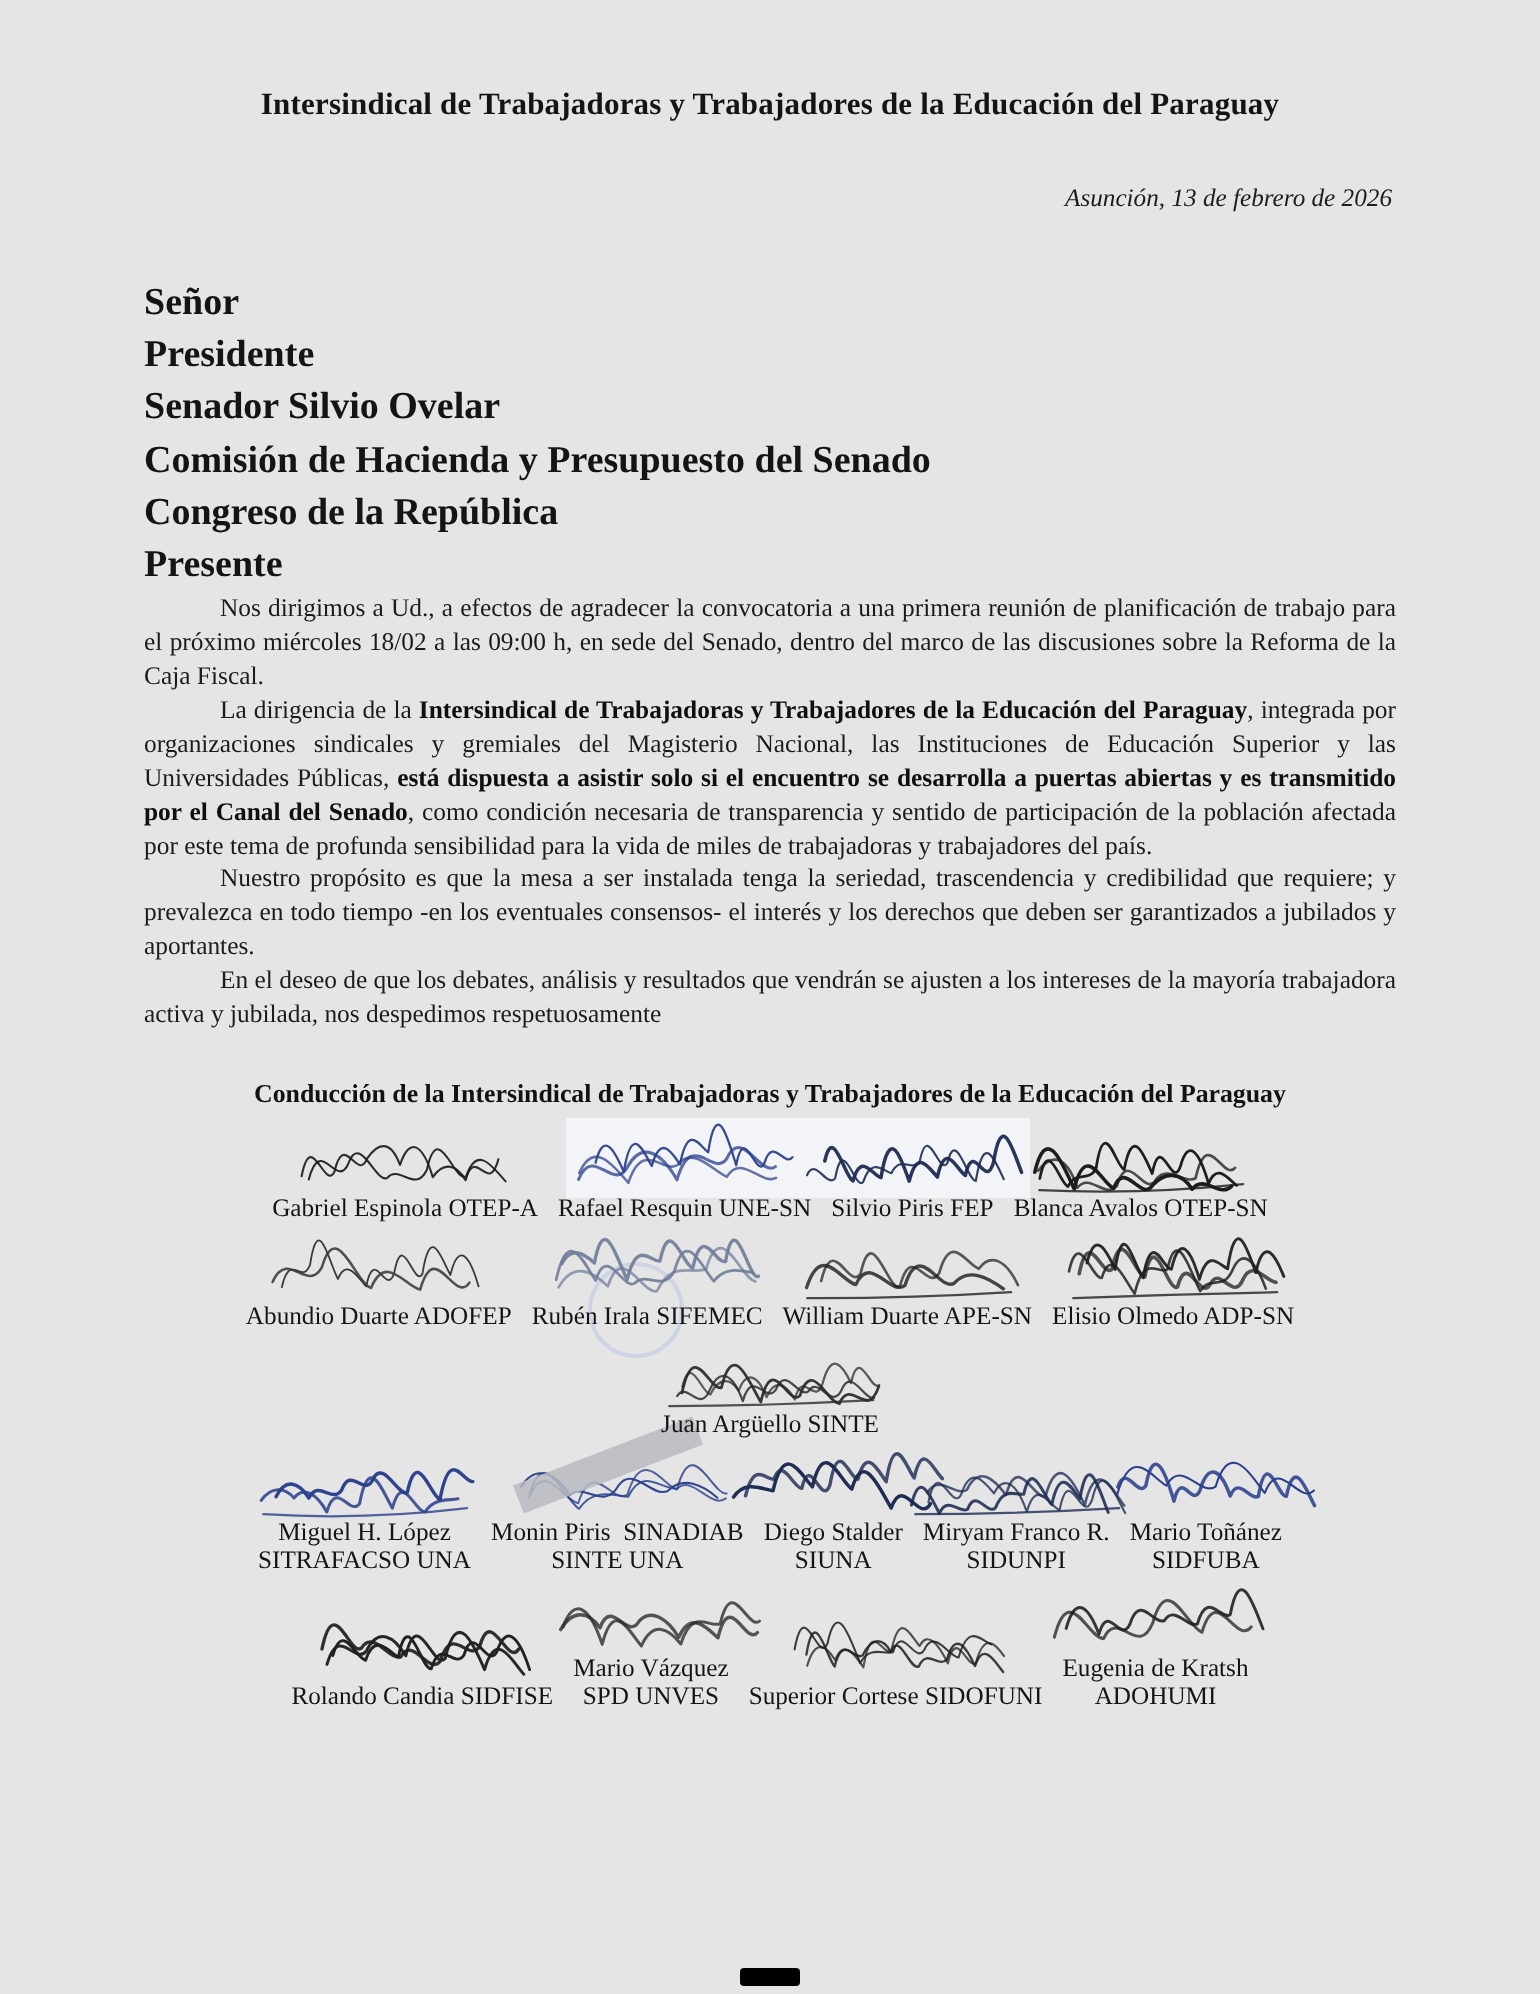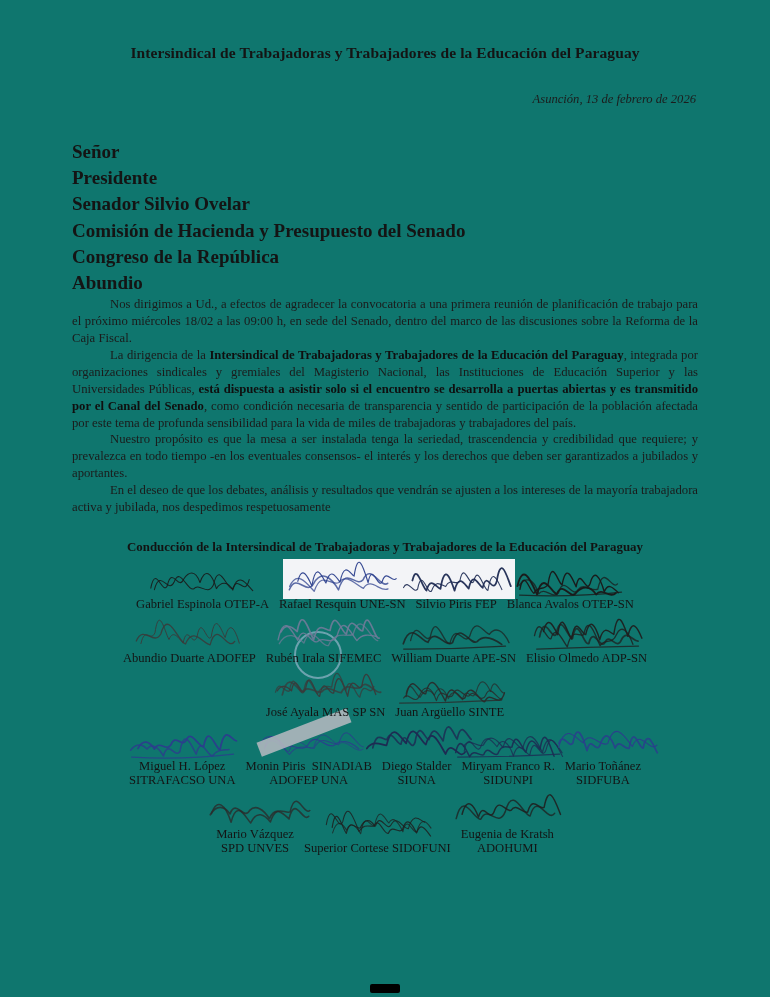--- a/index.html
+++ b/index.html
@@ -6,21 +6,21 @@
   html, body {
     margin: 0;
     padding: 0;
     background: #ffffff;
   }
   .page {
     position: relative;
     width: 770px;
     height: 997px;
     margin: 0 auto;
-    background: #0f766e;
+    background: #e5e5e5;
     font-family: "Liberation Serif", "DejaVu Serif", serif;
     color: #1a1a1a;
     overflow: hidden;
   }
   .doc-body {
     position: absolute;
     left: 72px;
     top: 0;
     width: 626px;
   }
@@ -141,21 +141,21 @@
     <div class="doc-title">Intersindical de Trabajadoras y Trabajadores de la Educación del Paraguay</div>
 
     <div class="date-line">Asunción, 13 de febrero de 2026</div>
 
     <div class="addressee">
       <div>Señor</div>
       <div>Presidente</div>
       <div>Senador Silvio Ovelar</div>
       <div>Comisión de Hacienda y Presupuesto del Senado</div>
       <div>Congreso de la República</div>
-      <div>Abundio</div>
+      <div>Presente</div>
     </div>
 
     <div id="paragraphs">
         <p class="para first"><span>Nos dirigimos a Ud., a efectos de agradecer la convocatoria a una primera reunión de planificación de trabajo para el próximo miércoles 18/02 a las 09:00 h, en sede del Senado, dentro del marco de las discusiones sobre la Reforma de la Caja Fiscal.</span></p>
         <p class="para"><span>La dirigencia de la </span><b>Intersindical de Trabajadoras y Trabajadores de la Educación del Paraguay</b><span>, integrada por organizaciones sindicales y gremiales del Magisterio Nacional, las Instituciones de Educación Superior y las Universidades Públicas, </span><b>está dispuesta a asistir solo si el encuentro se desarrolla a puertas abiertas y es transmitido por el Canal del Senado</b><span>, como condición necesaria de transparencia y sentido de participación de la población afectada por este tema de profunda sensibilidad para la vida de miles de trabajadoras y trabajadores del país.</span></p>
         <p class="para"><span>Nuestro propósito es que la mesa a ser instalada tenga la seriedad, trascendencia y credibilidad que requiere; y prevalezca en todo tiempo -en los eventuales consensos- el interés y los derechos que deben ser garantizados a jubilados y aportantes.</span></p>
         <p class="para"><span>En el deseo de que los debates, análisis y resultados que vendrán se ajusten a los intereses de la mayoría trabajadora activa y jubilada, nos despedimos respetuosamente</span></p>
       </div>
 
     <div class="sign-heading">Conducción de la Intersindical de Trabajadoras y Trabajadores de la Educación del Paraguay</div>
@@ -244,30 +244,20 @@
                 <path d="M9.6,36.1 Q60,34.1 111.60000000000001,33.1" fill="none" stroke="#1f1f1f" stroke-width="1.1" stroke-linecap="round" opacity="0.8"></path>
               </svg>
             </div>
             <div class="sig-name">Elisio Olmedo ADP-SN</div>
           </div>
         </div>
         <div class="sig-row">
           <div class="sig-cell">
             <div class="sig-mark">
               <svg width="120" height="42" viewBox="0 0 120 42">
-                <path d="M16.3,27.9 C22.2,2.8 30.1,21.5 36.0,24.9 C41.9,17.3 49.7,26.4 55.6,25.0 C61.5,17.0 69.4,25.6 75.3,25.7 C81.2,13.0 89.1,25.5 95.0,19.8 C100.9,11.3 108.8,27.4 114.7,25.1" fill="none" stroke="#3a3a3a" stroke-width="1.76" stroke-linecap="round" stroke-linejoin="round" opacity="0.74"></path>
-                <path d="M9.5,25.2 C13.7,10.5 19.3,27.9 23.5,23.7 C27.7,-0.7 33.4,30.5 37.6,25.4 C41.8,-1.6 47.4,25.7 51.6,26.6 C55.8,17.7 61.5,18.7 65.7,20.1 C69.9,-6.0 75.5,11.0 79.7,23.8 C84.0,4.9 89.6,29.0 93.8,30.2 C98.0,10.2 103.6,32.3 107.9,19.5" fill="none" stroke="#3a3a3a" stroke-width="1.28" stroke-linecap="round" stroke-linejoin="round" opacity="0.73"></path>
-                <path d="M11.4,23.8 C15.6,16.3 21.3,19.7 25.5,23.9 C29.7,1.5 35.3,34.0 39.5,22.1 C43.8,-2.4 49.4,30.6 53.6,29.4 C57.8,6.1 63.4,29.2 67.7,25.9 C71.9,-2.6 77.5,18.7 81.7,29.2 C85.9,2.7 91.6,25.5 95.8,19.7 C100.0,-7.5 105.6,17.6 109.8,27.5" fill="none" stroke="#3a3a3a" stroke-width="1.32" stroke-linecap="round" stroke-linejoin="round" opacity="0.95"></path>
-              </svg>
-            </div>
-            <div class="sig-name">José Ayala MAS SP SN</div>
-          </div>
-          <div class="sig-cell">
-            <div class="sig-mark">
-              <svg width="120" height="42" viewBox="0 0 120 42">
                 <path d="M16.2,26.4 C20.4,9.0 26.0,30.1 30.2,30.2 C34.4,21.6 40.1,21.9 44.3,28.3 C48.5,17.7 54.1,20.8 58.3,31.6 C62.5,21.6 68.2,25.5 72.4,32.7 C76.6,16.4 82.2,37.3 86.4,24.4 C90.7,8.2 96.3,15.6 100.5,24.5 C104.7,5.2 110.3,29.1 114.6,25.5" fill="none" stroke="#2a2a2a" stroke-width="1.13" stroke-linecap="round" stroke-linejoin="round" opacity="0.74"></path>
                 <path d="M16.0,29.5 C21.9,1.3 29.8,28.7 35.7,26.8 C41.6,2.2 49.5,24.1 55.4,34.0 C61.3,8.0 69.1,37.0 75.0,30.8 C80.9,11.6 88.8,34.6 94.7,34.8 C100.6,21.3 108.5,43.6 114.4,26.2" fill="none" stroke="#2a2a2a" stroke-width="1.40" stroke-linecap="round" stroke-linejoin="round" opacity="0.93"></path>
                 <path d="M13.6,31.0 C18.5,23.2 25.0,40.4 30.0,27.7 C34.9,16.7 41.4,19.6 46.4,33.6 C51.3,16.5 57.8,35.0 62.8,28.1 C67.7,14.9 74.2,32.3 79.2,28.7 C84.1,20.4 90.6,38.2 95.6,28.4 C100.5,15.8 107.0,33.1 112.0,32.1" fill="none" stroke="#2a2a2a" stroke-width="1.14" stroke-linecap="round" stroke-linejoin="round" opacity="0.84"></path>
                 <path d="M9.6,36.1 Q60,35.9 111.60000000000001,33.1" fill="none" stroke="#2a2a2a" stroke-width="1.1" stroke-linecap="round" opacity="0.8"></path>
               </svg>
             </div>
             <div class="sig-name">Juan Argüello SINTE</div>
           </div>
         </div>
         <div class="sig-row">
@@ -283,21 +273,21 @@
           </div>
           <div class="sig-cell">
             <div class="sig-mark">
               <div class="grey-band" style="width: 96px; height: 15px; left: 10px; top: 6px; transform: rotate(-21deg);"></div>
               <svg width="120" height="42" viewBox="0 0 120 42">
                 <path d="M15.9,25.9 C23.3,0.6 33.1,28.8 40.5,33.4 C47.9,22.8 57.7,26.5 65.1,27.4 C72.5,11.5 82.3,24.7 89.7,23.1 C97.1,-4.4 106.9,26.3 114.3,25.8" fill="none" stroke="#2b3f8c" stroke-width="1.01" stroke-linecap="round" stroke-linejoin="round" opacity="0.84"></path>
                 <path d="M11.3,22.7 C18.7,10.8 28.5,15.1 35.9,26.5 C43.3,19.9 53.1,35.1 60.5,21.4 C67.9,11.8 77.7,28.6 85.1,24.3 C92.5,16.9 102.3,21.3 109.7,27.9" fill="none" stroke="#2b3f8c" stroke-width="1.04" stroke-linecap="round" stroke-linejoin="round" opacity="0.96"></path>
                 <path d="M15.5,28.0 C22.9,8.3 32.7,29.2 40.1,30.6 C47.5,6.9 57.3,31.9 64.7,26.3 C72.1,1.9 81.9,20.7 89.3,23.8 C96.7,15.3 106.5,34.0 113.9,28.2" fill="none" stroke="#2b3f8c" stroke-width="1.00" stroke-linecap="round" stroke-linejoin="round" opacity="0.79"></path>
               </svg>
             </div>
-            <div class="sig-name">Monin Piris  SINADIAB<span class="l2">ADOFEP UNA</span></div>
+            <div class="sig-name">Monin Piris  SINADIAB<span class="l2">SINTE UNA</span></div>
           </div>
           <div class="sig-cell">
             <div class="sig-mark">
               <svg width="120" height="42" viewBox="0 0 120 42">
                 <path d="M15.8,26.9 C20.0,9.2 25.6,18.9 29.9,18.6 C34.1,6.9 39.7,23.0 43.9,23.2 C48.1,4.6 53.7,33.3 58.0,21.4 C62.2,-3.3 67.8,18.7 72.0,18.6 C76.2,1.9 81.9,14.0 86.1,19.9 C90.3,-7.3 95.9,12.3 100.1,18.0 C104.4,-1.7 110.0,14.9 114.2,18.3" fill="none" stroke="#1d2a52" stroke-width="1.72" stroke-linecap="round" stroke-linejoin="round" opacity="0.81"></path>
                 <path d="M9.8,27.5 C15.7,18.9 23.6,23.4 29.5,24.4 C35.4,-0.9 43.3,16.4 49.2,22.4 C55.1,-3.5 63.0,19.8 68.9,23.5 C74.8,3.5 82.7,23.4 88.6,33.0 C94.5,15.8 102.3,41.1 108.2,30.9" fill="none" stroke="#1d2a52" stroke-width="1.73" stroke-linecap="round" stroke-linejoin="round" opacity="0.99"></path>
               </svg>
             </div>
             <div class="sig-name">Diego Stalder<span class="l2">SIUNA</span></div>
           </div>
@@ -319,20 +309,30 @@
                 <path d="M15.9,22.5 C20.1,10.2 25.7,28.1 29.9,21.9 C34.1,0.3 39.8,15.4 44.0,29.6 C48.2,11.7 53.8,37.2 58.0,21.1 C62.3,10.2 67.9,14.9 72.1,27.0 C76.3,16.7 81.9,29.5 86.2,27.2 C90.4,1.5 96.0,28.0 100.2,27.1 C104.4,6.6 110.1,24.3 114.3,31.8" fill="none" stroke="#2b3f8c" stroke-width="1.74" stroke-linecap="round" stroke-linejoin="round" opacity="0.87"></path>
               </svg>
             </div>
             <div class="sig-name">Mario Toñánez<span class="l2">SIDFUBA</span></div>
           </div>
         </div>
         <div class="sig-row">
           <div class="sig-cell">
             <div class="sig-mark">
               <svg width="120" height="42" viewBox="0 0 120 42">
+                <path d="M15.4,24.8 C20.4,7.1 26.9,26.3 31.8,27.1 C36.8,12.4 43.3,23.1 48.2,25.6 C53.2,-0.9 59.7,32.4 64.6,31.4 C69.6,15.0 76.1,32.1 81.0,24.5 C86.0,7.5 92.5,31.9 97.4,22.9 C102.4,7.8 108.9,16.5 113.8,31.8" fill="none" stroke="#1f1f1f" stroke-width="1.45" stroke-linecap="round" stroke-linejoin="round" opacity="0.99"></path>
+                <path d="M12.5,29.2 C18.4,8.5 26.3,30.0 32.2,22.5 C38.1,10.4 46.0,15.1 51.9,24.9 C57.8,-1.0 65.7,32.7 71.6,26.3 C77.5,0.6 85.4,18.2 91.3,31.8 C97.2,11.0 105.0,27.6 110.9,34.1" fill="none" stroke="#1f1f1f" stroke-width="1.48" stroke-linecap="round" stroke-linejoin="round" opacity="0.96"></path>
+                <path d="M10.0,21.5 C15.9,-7.5 23.8,25.4 29.7,21.1 C35.6,11.3 43.5,27.5 49.4,25.4 C55.3,14.3 63.2,34.9 69.1,27.6 C75.0,8.2 82.9,28.5 88.8,20.4 C94.7,-0.9 102.5,30.7 108.4,21.5" fill="none" stroke="#1f1f1f" stroke-width="1.69" stroke-linecap="round" stroke-linejoin="round" opacity="0.92"></path>
+              </svg>
+            </div>
+            <div class="sig-name">Rolando Candia SIDFISE</div>
+          </div>
+          <div class="sig-cell">
+            <div class="sig-mark">
+              <svg width="120" height="42" viewBox="0 0 120 42">
                 <path d="M15.3,25.8 C21.2,15.7 29.1,16.4 35.0,24.9 C40.9,9.1 48.8,32.1 54.7,21.4 C60.6,15.3 68.5,20.1 74.4,29.7 C80.3,16.1 88.1,24.5 94.0,29.9 C99.9,5.0 107.8,34.2 113.7,27.3" fill="none" stroke="#2a2a2a" stroke-width="1.70" stroke-linecap="round" stroke-linejoin="round" opacity="0.78"></path>
                 <path d="M16.4,24.6 C22.3,8.4 30.2,15.1 36.1,33.2 C42.0,9.9 49.8,27.2 55.7,34.0 C61.6,20.8 69.5,25.5 75.4,33.0 C81.3,14.6 89.2,25.0 95.1,22.9 C101.0,-2.7 108.9,26.9 114.8,21.5" fill="none" stroke="#2a2a2a" stroke-width="1.49" stroke-linecap="round" stroke-linejoin="round" opacity="0.79"></path>
               </svg>
             </div>
             <div class="sig-name">Mario Vázquez<span class="l2">SPD UNVES</span></div>
           </div>
           <div class="sig-cell">
             <div class="sig-mark">
               <svg width="120" height="42" viewBox="0 0 120 42">
                 <path d="M15.2,24.3 C19.4,-1.3 25.0,25.0 29.3,30.3 C33.5,13.5 39.1,27.7 43.3,24.7 C47.5,16.0 53.1,15.3 57.4,22.9 C61.6,12.2 67.2,32.9 71.4,30.2 C75.6,20.6 81.3,31.5 85.5,26.6 C89.7,11.9 95.3,21.0 99.5,30.0 C103.8,17.2 109.4,27.8 113.6,33.0" fill="none" stroke="#1f1f1f" stroke-width="1.19" stroke-linecap="round" stroke-linejoin="round" opacity="0.85"></path>

